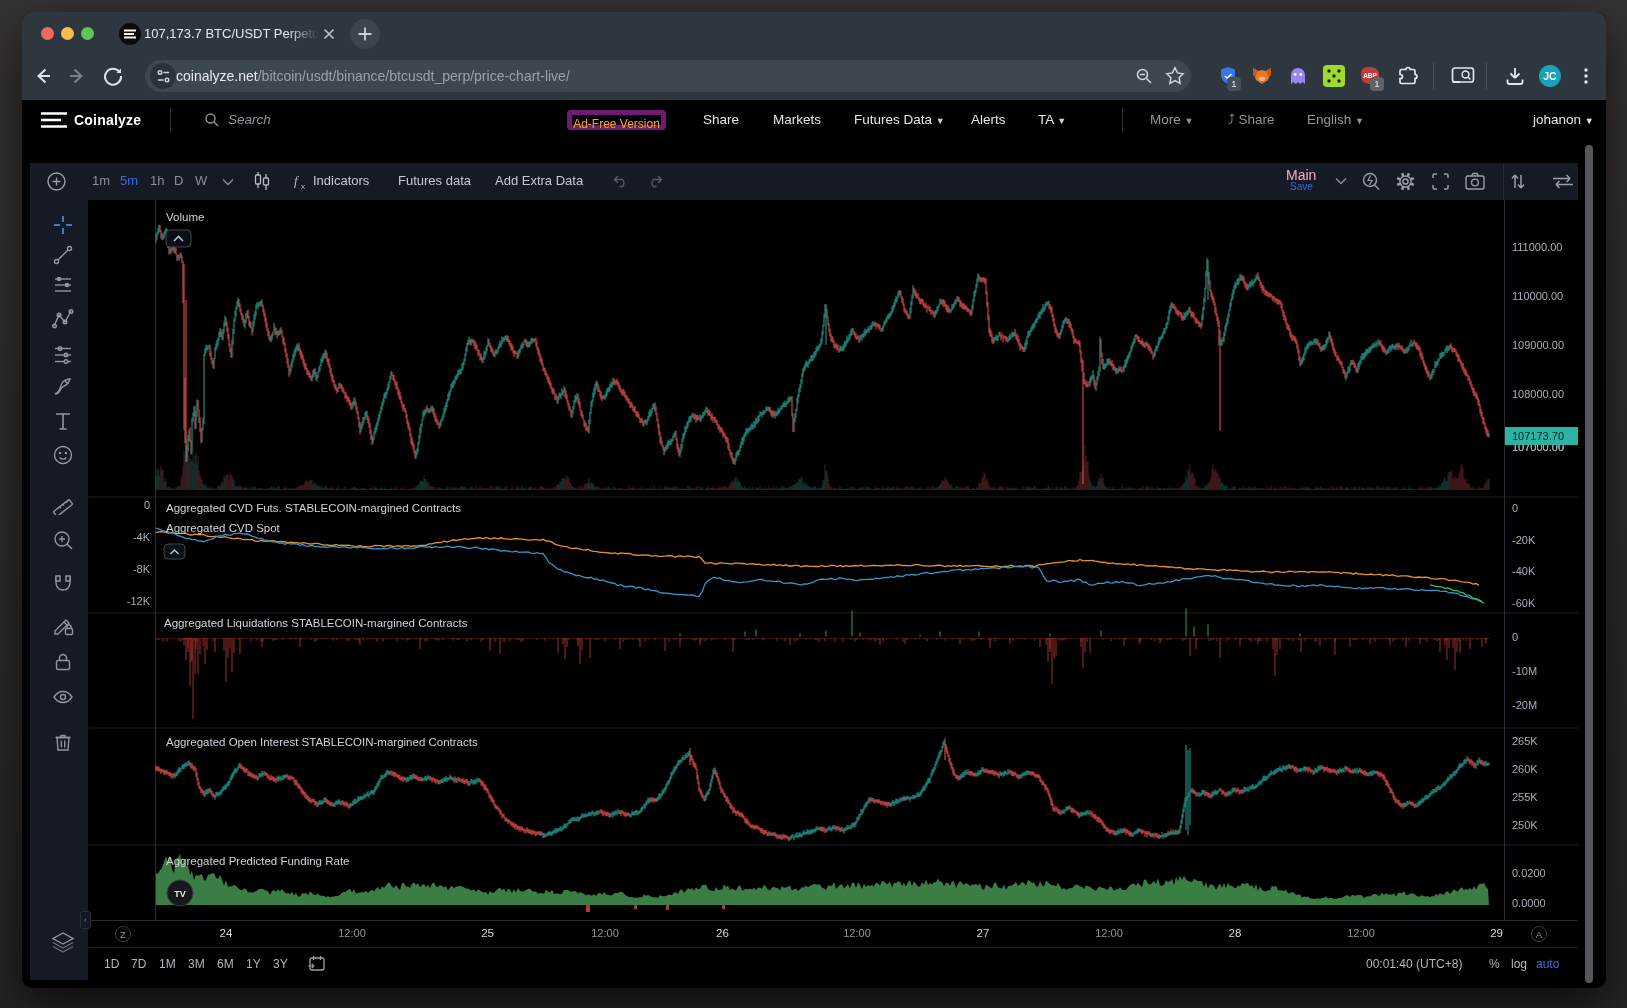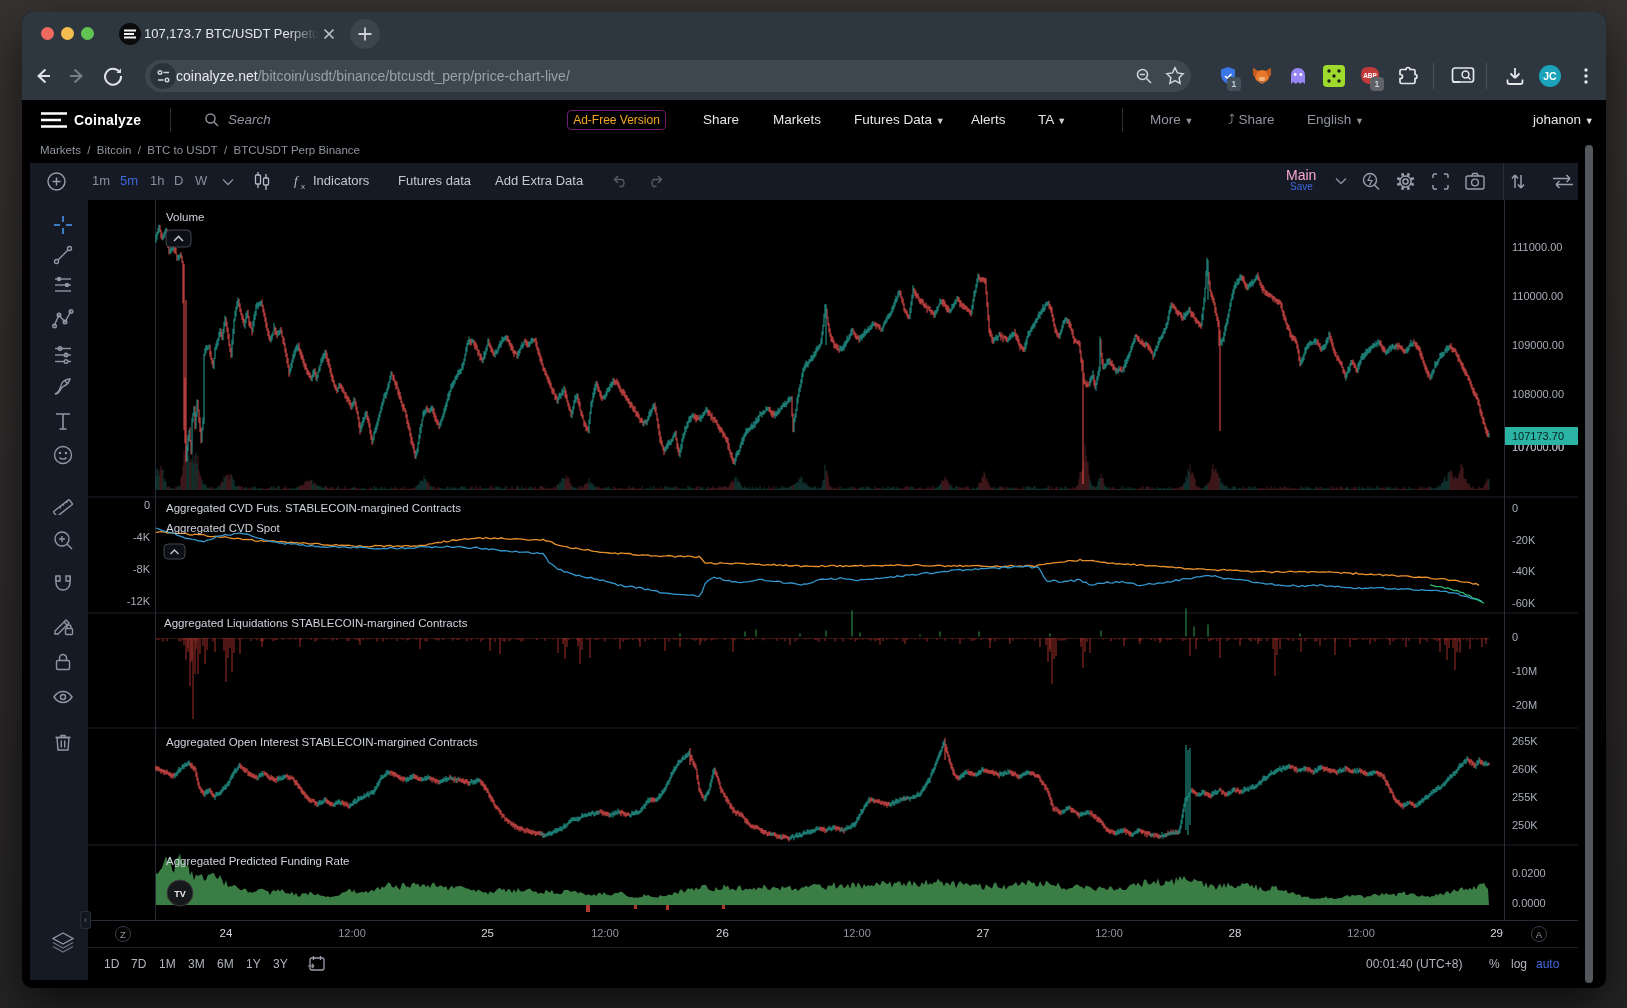--- a/index.html
+++ b/index.html
@@ -141,35 +141,32 @@
       </svg>
     <div class="abs" style="left:52px;top:12px;font-size:14px;font-weight:bold;color:#fff;letter-spacing:.2px">Coinalyze</div>
     <div class="abs" style="left:148px;top:8px;width:1px;height:24px;background:#2c2c2c"></div>
     <svg class="abs" style="left:182px;top:12px" width="16" height="16">
         <g stroke="#8a8f98" stroke-width="1.5" fill="none">
           <circle cx="6.5" cy="6.5" r="4.5"></circle>
           <line x1="10" y1="10" x2="14" y2="14"></line>
         </g>
       </svg>
     <div class="abs" style="left:206px;top:12px;font-size:13.5px;font-style:italic;color:#9095a0">Search</div>
-    <div class="abs" style="left:545px;top:10px;width:99px;height:20px;border:1px solid #701a75;border-radius:4px;color:#f5a623;font-size:12px;text-align:center;line-height:19px">Ad-Free Version</div>
+    <div class="abs" style="left:545px;top:10px;width:99px;height:20px;border:5px solid #701a75;border-radius:4px;color:#f5a623;font-size:12px;text-align:center;line-height:19px">Ad-Free Version</div>
     <div class="abs" style="left:681px;top:12px;font-size:13.5px;color:#e6e6e6">Share</div>
     <div class="abs" style="left:751px;top:12px;font-size:13.5px;color:#e6e6e6">Markets</div>
     <div class="abs" style="left:832px;top:12px;font-size:13.5px;color:#e6e6e6">Futures Data <span style="font-size:9px;color:#d0d0d0">▼</span></div>
     <div class="abs" style="left:949px;top:12px;font-size:13.5px;color:#e6e6e6">Alerts</div>
     <div class="abs" style="left:1016px;top:12px;font-size:13.5px;color:#e6e6e6">TA <span style="font-size:9px;color:#d0d0d0">▼</span></div>
     <div class="abs" style="left:1100px;top:8px;width:1px;height:24px;background:#2c2c2c"></div>
     <div class="abs" style="left:1128px;top:12px;font-size:13.5px;color:#9095a0">More <span style="font-size:9px">▼</span></div>
     <div class="abs" style="left:1206px;top:12px;font-size:13.5px;color:#9095a0">⤴ Share</div>
     <div class="abs" style="left:1285px;top:12px;font-size:13.5px;color:#9095a0">English <span style="font-size:9px">▼</span></div>
     <div class="abs" style="left:1511px;top:12px;font-size:13.5px;color:#e6e6e6">johanon <span style="font-size:9px">▼</span></div>
   </div>
-  <div class="crumbs">
-      <span class="abs" style="left:18px;top:4px">Markets&nbsp; /&nbsp; Bitcoin&nbsp; /&nbsp; BTC to USDT&nbsp; /&nbsp; BTCUSDT Perp Binance</span>
-    </div>
 
   <div id="charttb">
     <svg class="abs" style="left:17px;top:9px" width="19" height="19">
         <circle cx="9.5" cy="9.5" r="8.5" fill="none" stroke="#9a9eaa" stroke-width="1.4"></circle>
         <path d="M9.5 5.5v8M5.5 9.5h8" stroke="#9a9eaa" stroke-width="1.4"></path>
       </svg>
     <div class="abs" style="left:62px;top:10px">1m</div>
     <div class="abs" style="left:90px;top:10px;color:#3f68e0">5m</div>
     <div class="abs" style="left:120px;top:10px">1h</div>
     <div class="abs" style="left:144px;top:10px">D</div>

